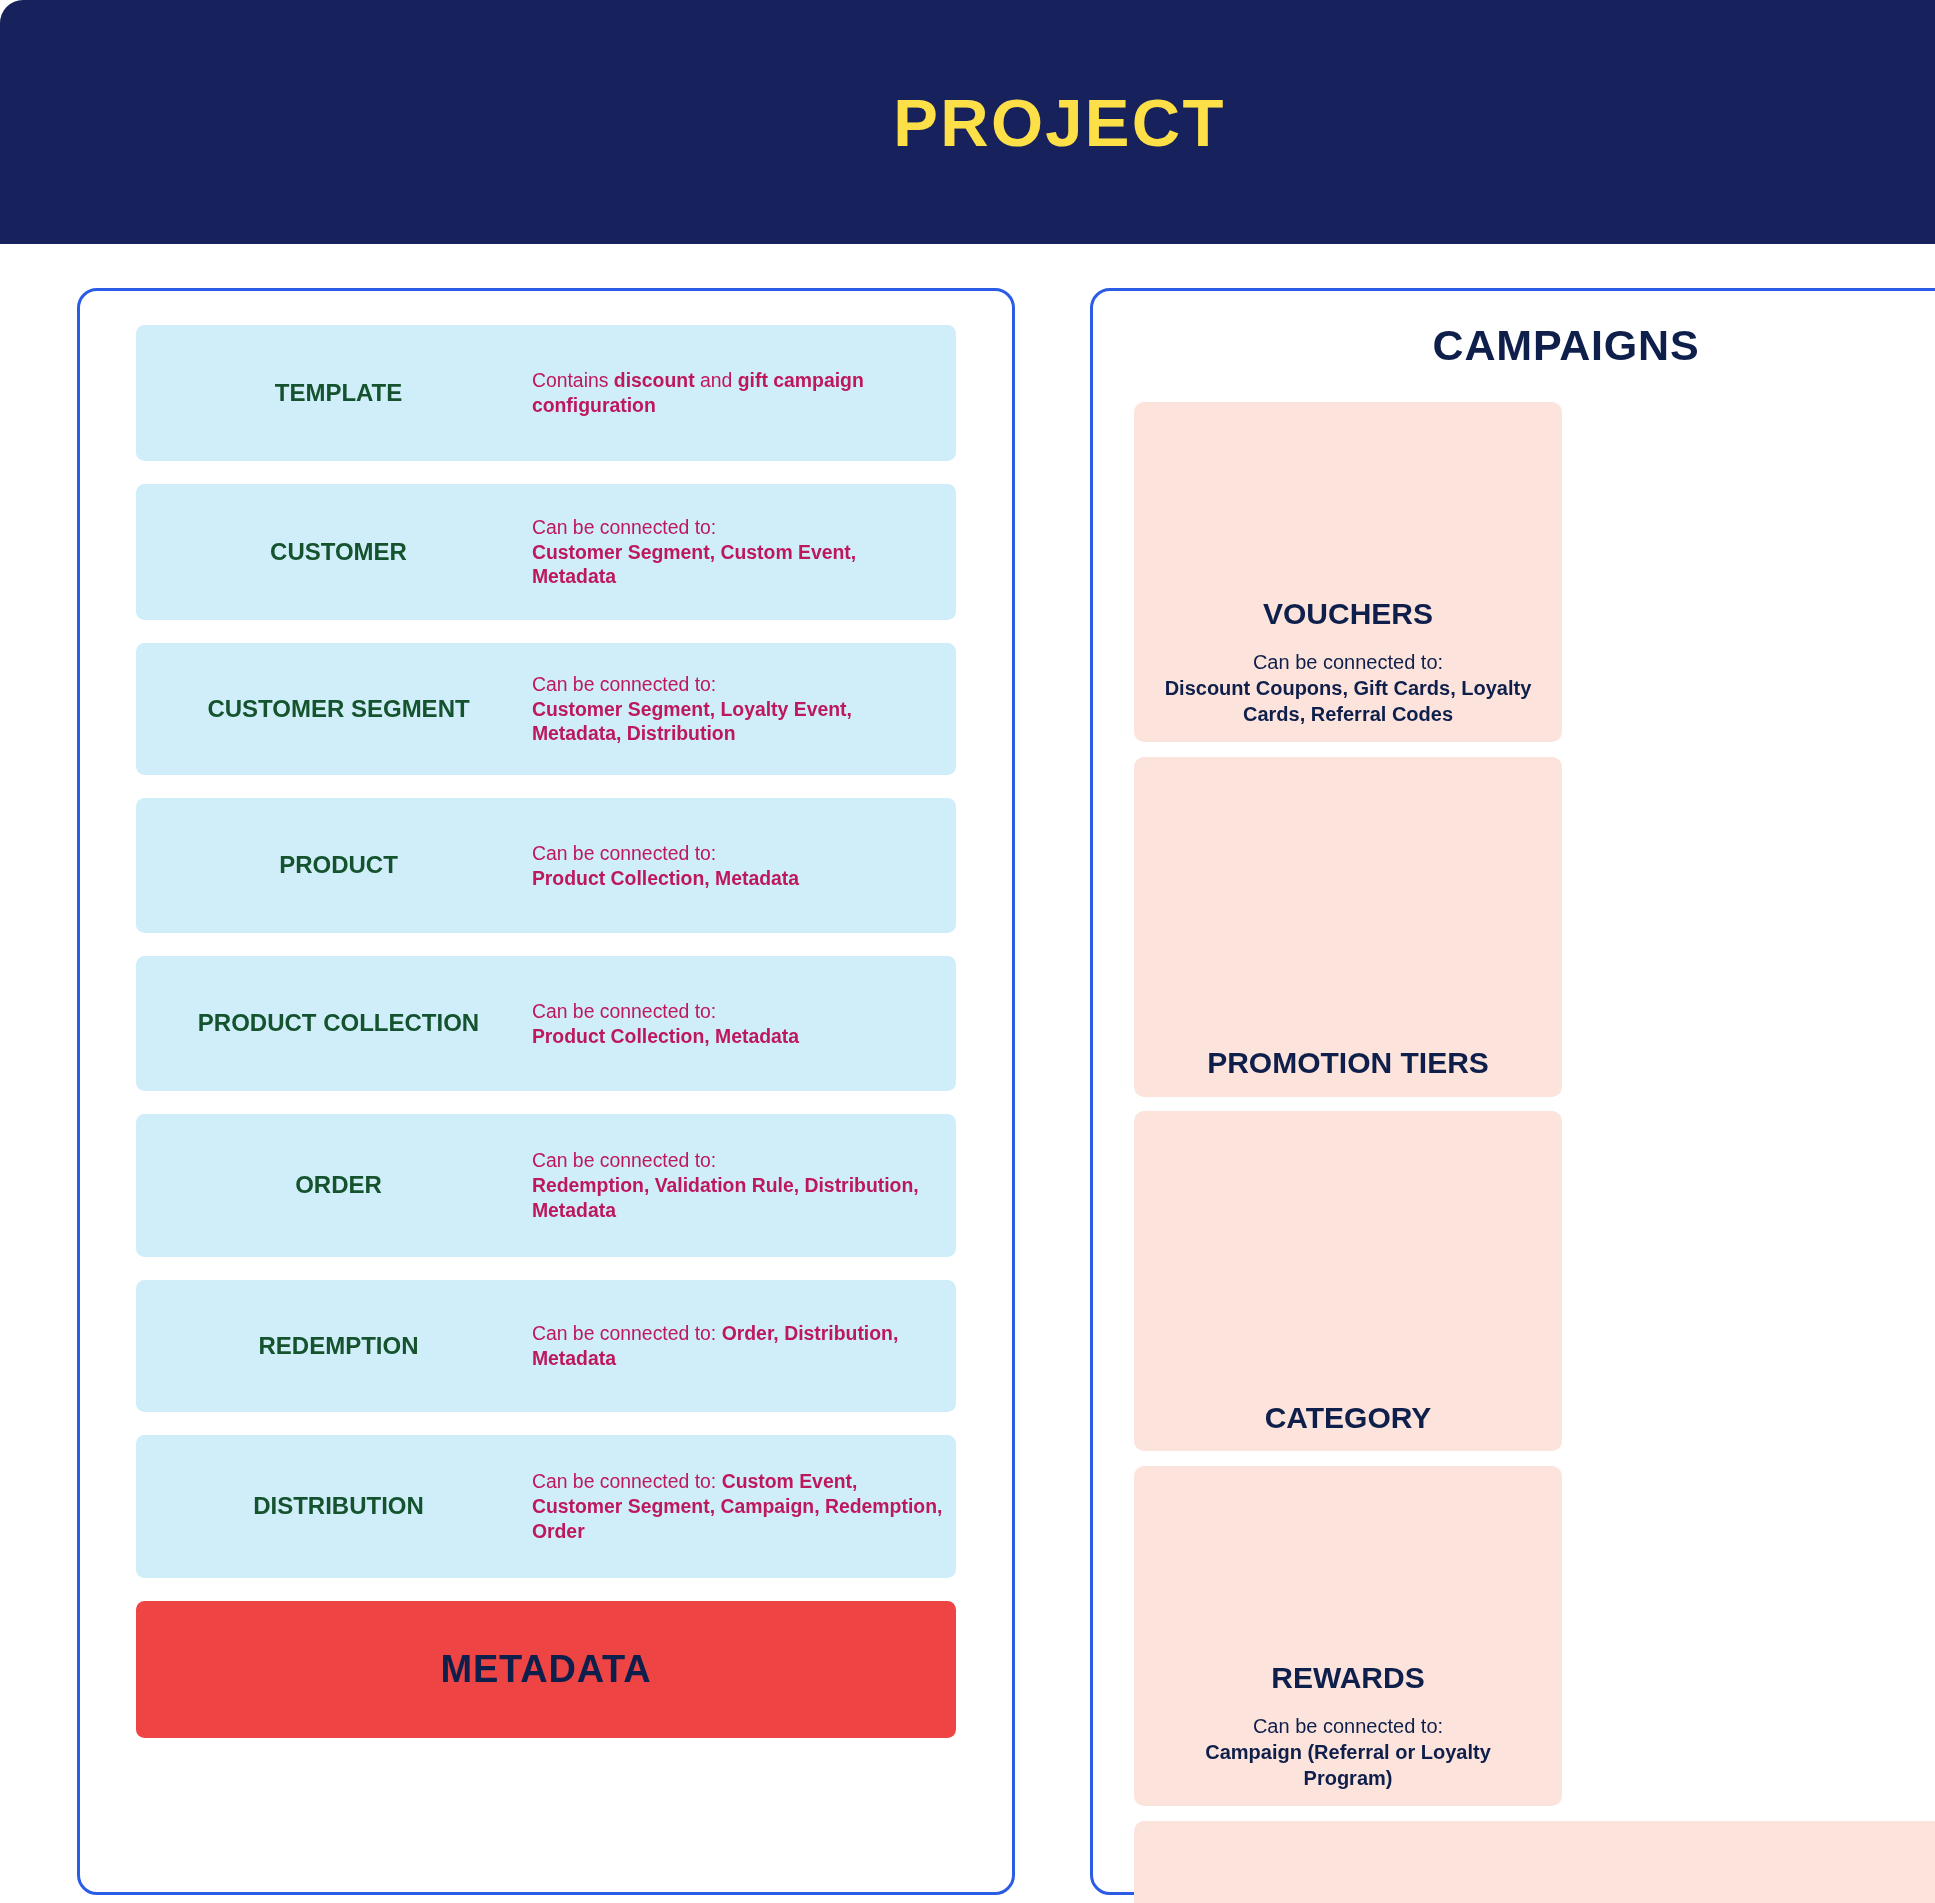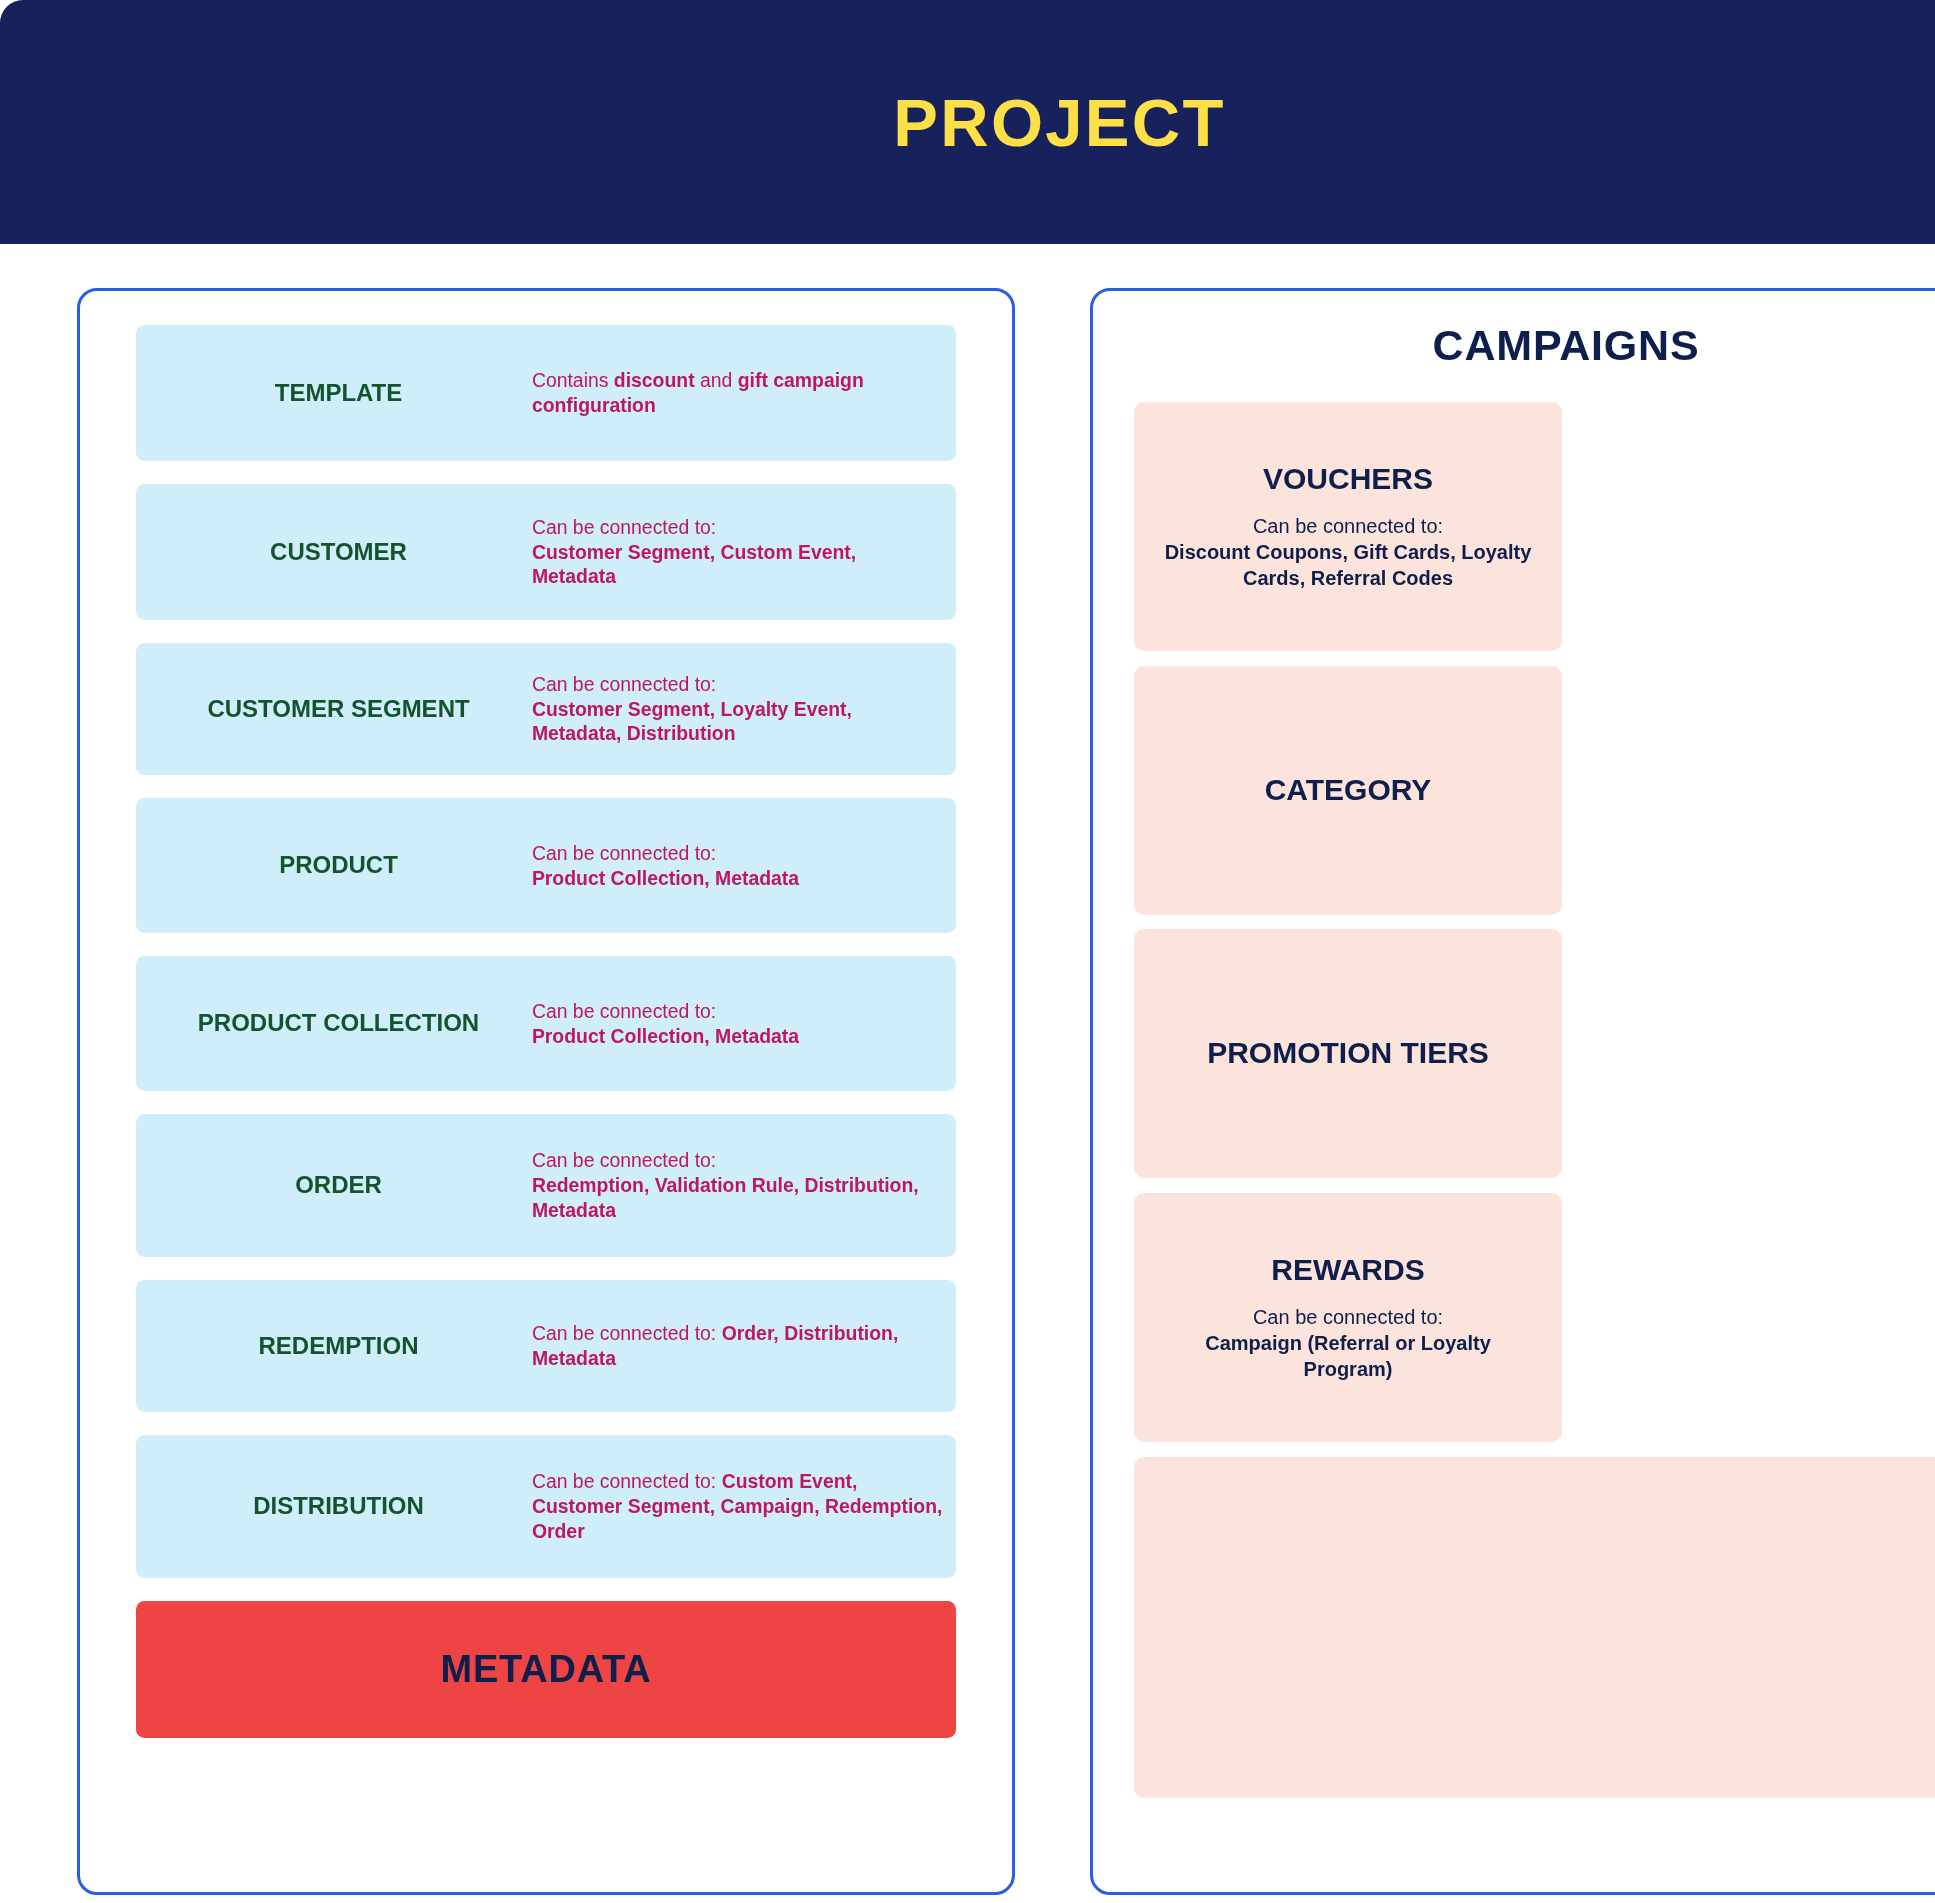--- a/index.html
+++ b/index.html
@@ -149,21 +149,22 @@
     box-sizing: border-box;
     display: flex;
     flex-direction: column;
     align-items: center;
     justify-content: center;
     padding: 15.5px 27px;
     text-align: center;
   }
   .card-half {
     width: 428px;
-    height: 249px;
+    height: 340px;
+    justify-content: flex-end;
   }
   .card-full {
     width: 871px;
     height: 341px;
   }
   .card-title {
     color: #0f1f4b;
     font-weight: bold;
     font-size: 30px;
     line-height: 1.16;
@@ -240,25 +241,25 @@
       <div class="campaigns-title">CAMPAIGNS</div>
 
       <div class="grid">
 
         <div class="card card-half">
           <div class="card-title">VOUCHERS</div>
           <div class="card-desc">Can be connected to:<br><b>Discount Coupons, Gift Cards, Loyalty Cards, Referral Codes</b></div>
         </div>
 
         <div class="card card-half">
+          <div class="card-title">PROMOTION TIERS</div>
+        </div>
+
+        <div class="card card-half">
           <div class="card-title">CATEGORY</div>
-        </div>
-
-        <div class="card card-half">
-          <div class="card-title">PROMOTION TIERS</div>
         </div>
 
         <div class="card card-half">
           <div class="card-title">REWARDS</div>
           <div class="card-desc">Can be connected to:<br><b>Campaign (Referral or Loyalty Program)</b></div>
         </div>
 
         <div class="card card-full">
           
           

